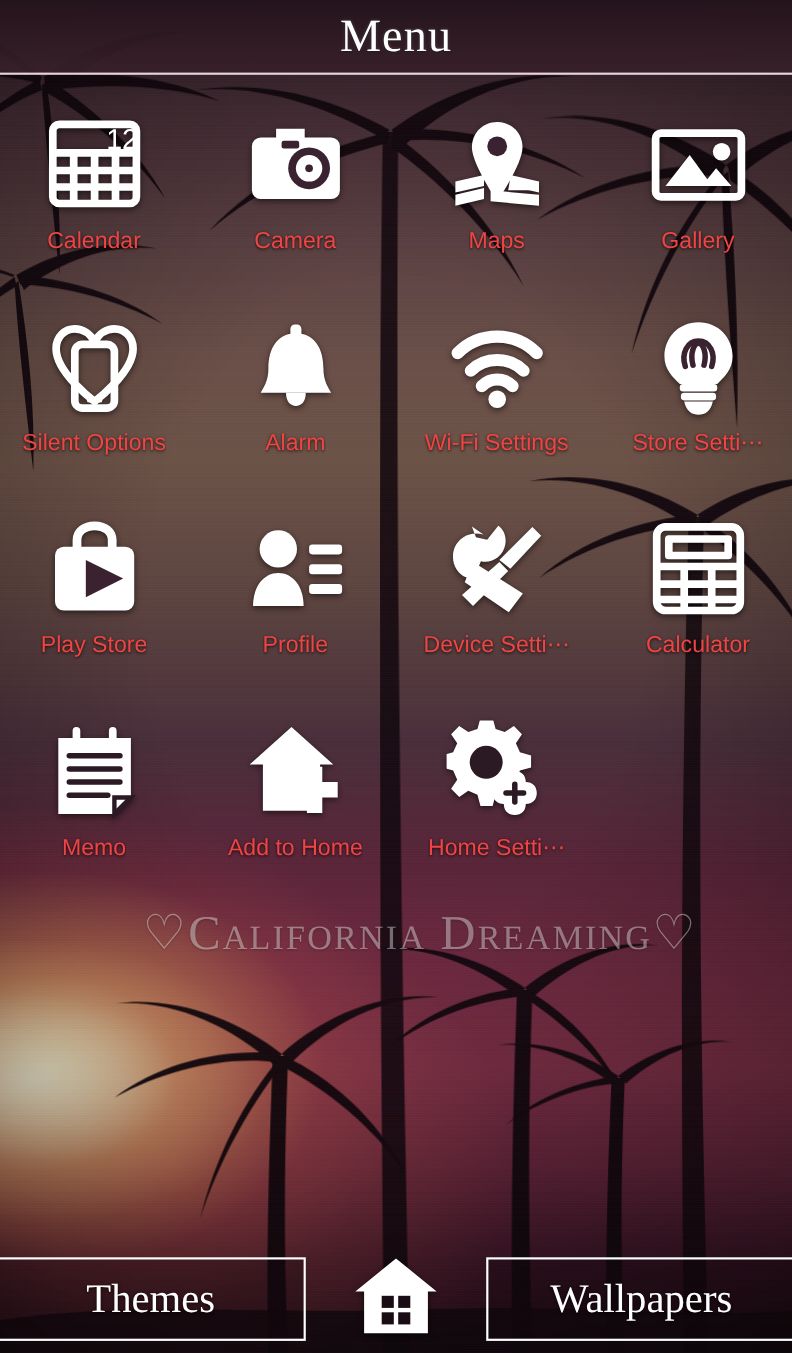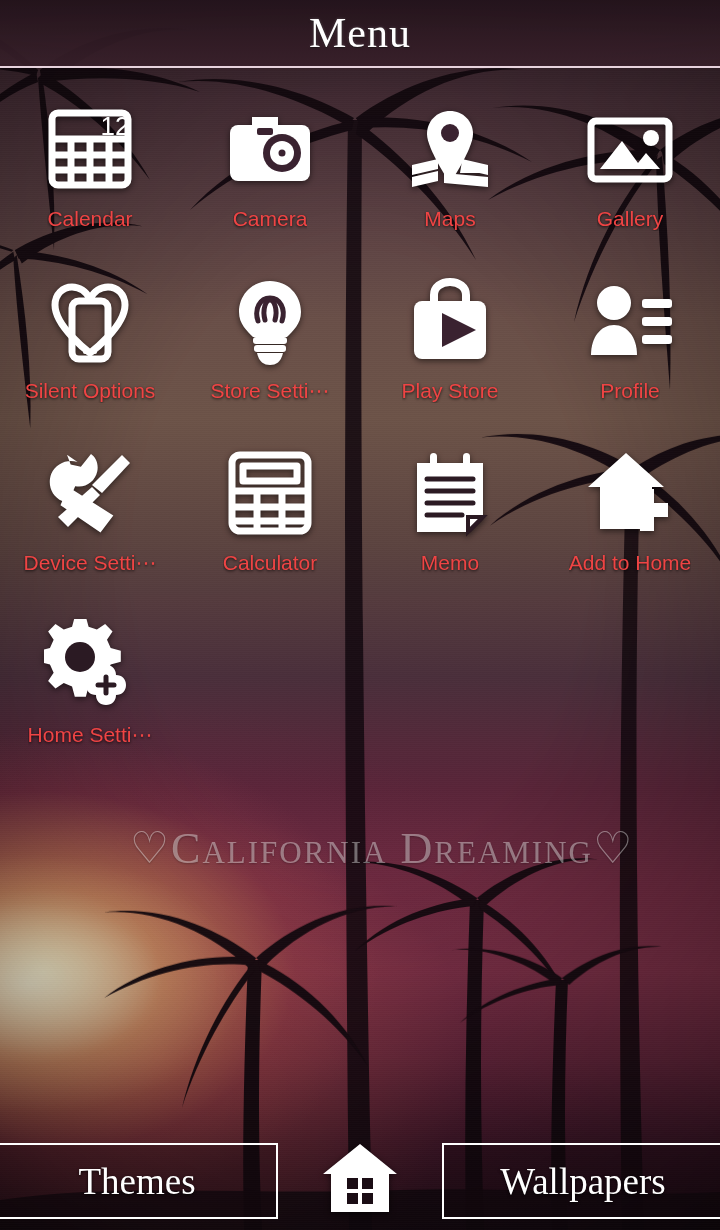--- a/index.html
+++ b/index.html
@@ -69,21 +69,21 @@
     line-height: 1;
   }
 
   
   #grid {
     position: absolute;
     top: 95px; left: 0; right: 0;
     display: grid;
     grid-template-columns: repeat(4, 1fr);
     grid-auto-rows: 172px;
-    row-gap: 0; column-gap: 0;
+    row-gap: 0; column-gap: 0; gap: 12px;
   }
   .app {
     display: flex; flex-direction: column;
     align-items: center; justify-content: flex-start;
     cursor: pointer;
     padding-top: 4px;
   }
   .app-icon {
     width: 100px; height: 100px;
     display: flex; align-items: center; justify-content: center;
@@ -310,21 +310,46 @@
       <div class="app-icon">
         <svg width="92" height="92" viewBox="0 0 92 92">
           <path fill="none" stroke="#fff" stroke-width="7" stroke-linejoin="round" d="M46 78 C46 78 11 52 11 30 C11 19 19 12 28 12 C35 12 42 16 46 24 C50 16 57 12 64 12 C73 12 81 19 81 30 C81 52 46 78 46 78 Z"></path>
           <rect x="28" y="26" width="36" height="58" rx="7" fill="none" stroke="#fff" stroke-width="7"></rect>
           <rect x="39" y="75" width="14" height="4" rx="2" fill="#fff"></rect>
         </svg>
       </div>
       <div class="app-label">Silent Options</div>
     </div>
 
-
+    <div class="app">
+      <div class="app-icon">
+        <svg width="92" height="92" viewBox="0 0 92 92">
+          <g fill="#fff">
+            <rect x="41" y="8" width="10" height="12" rx="4"></rect>
+            <path d="M46 16 C29 16 21 30 21 48 C21 60 16 66 14 70 L78 70 C76 66 71 60 71 48 C71 30 63 16 46 16 Z"></path>
+            <path d="M37 70 C37 78 41 82 46 82 C51 82 55 78 55 70 Z"></path>
+          </g>
+        </svg>
+      </div>
+      <div class="app-label">Alarm</div>
+    </div>
+
+    <div class="app">
+      <div class="app-icon">
+        <svg width="92" height="92" viewBox="0 0 92 92">
+          <g fill="none" stroke="#fff" stroke-linecap="round">
+            <path d="M10 34 C30 14 62 14 82 34" stroke-width="11"></path>
+            <path d="M22 50 C35 37 57 37 70 50" stroke-width="11"></path>
+            <path d="M32 64 C40 56 52 56 60 64" stroke-width="11"></path>
+          </g>
+          <circle cx="46" cy="76" r="8" fill="#fff"></circle>
+        </svg>
+      </div>
+      <div class="app-label">Wi-Fi Settings</div>
+    </div>
 
     <div class="app">
       <div class="app-icon">
         <svg width="92" height="92" viewBox="0 0 92 92">
           <path fill="#fff" d="M46 6 C28 6 15 20 15 37 C15 49 23 56 29 62 L63 62 C69 56 77 49 77 37 C77 20 64 6 46 6 Z"></path>
           <g fill="none" stroke="#3a2230" stroke-width="5" stroke-linecap="round">
             <path d="M34 46 C30 34 36 23 46 23 C56 23 62 34 58 46"></path>
             <path d="M41 45 C38 34 42 25 46 25 C50 25 54 34 51 45"></path>
           </g>
           <g fill="#fff">

